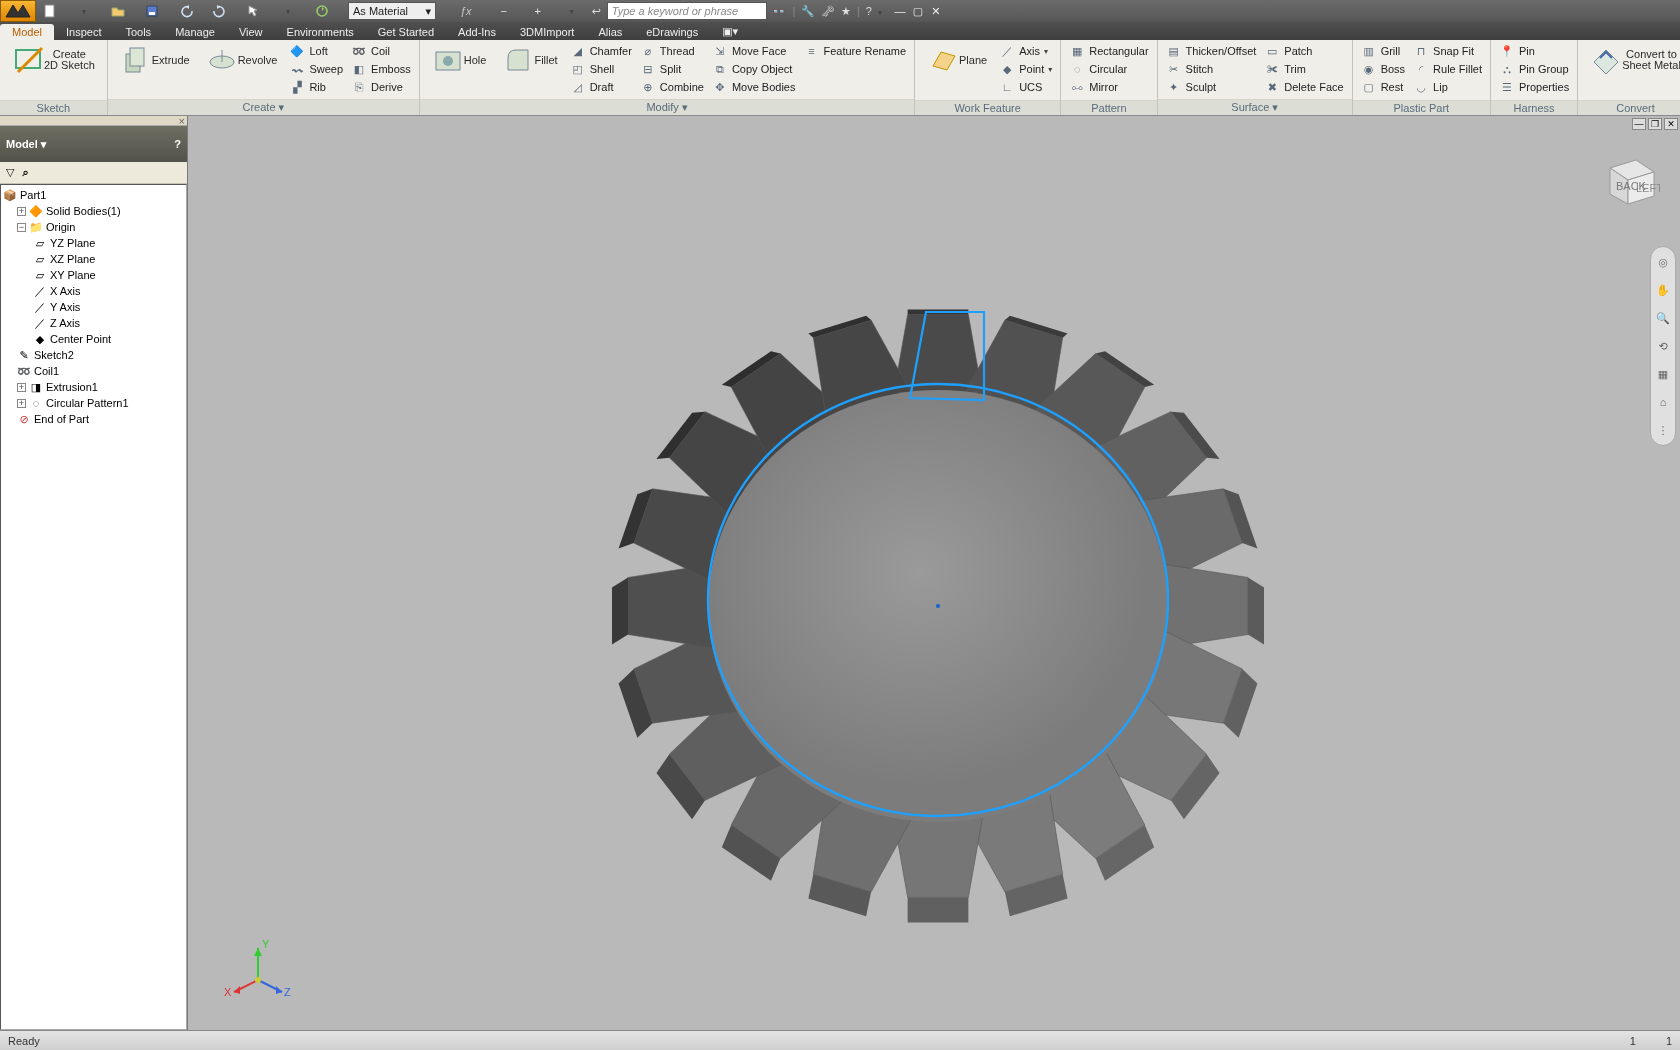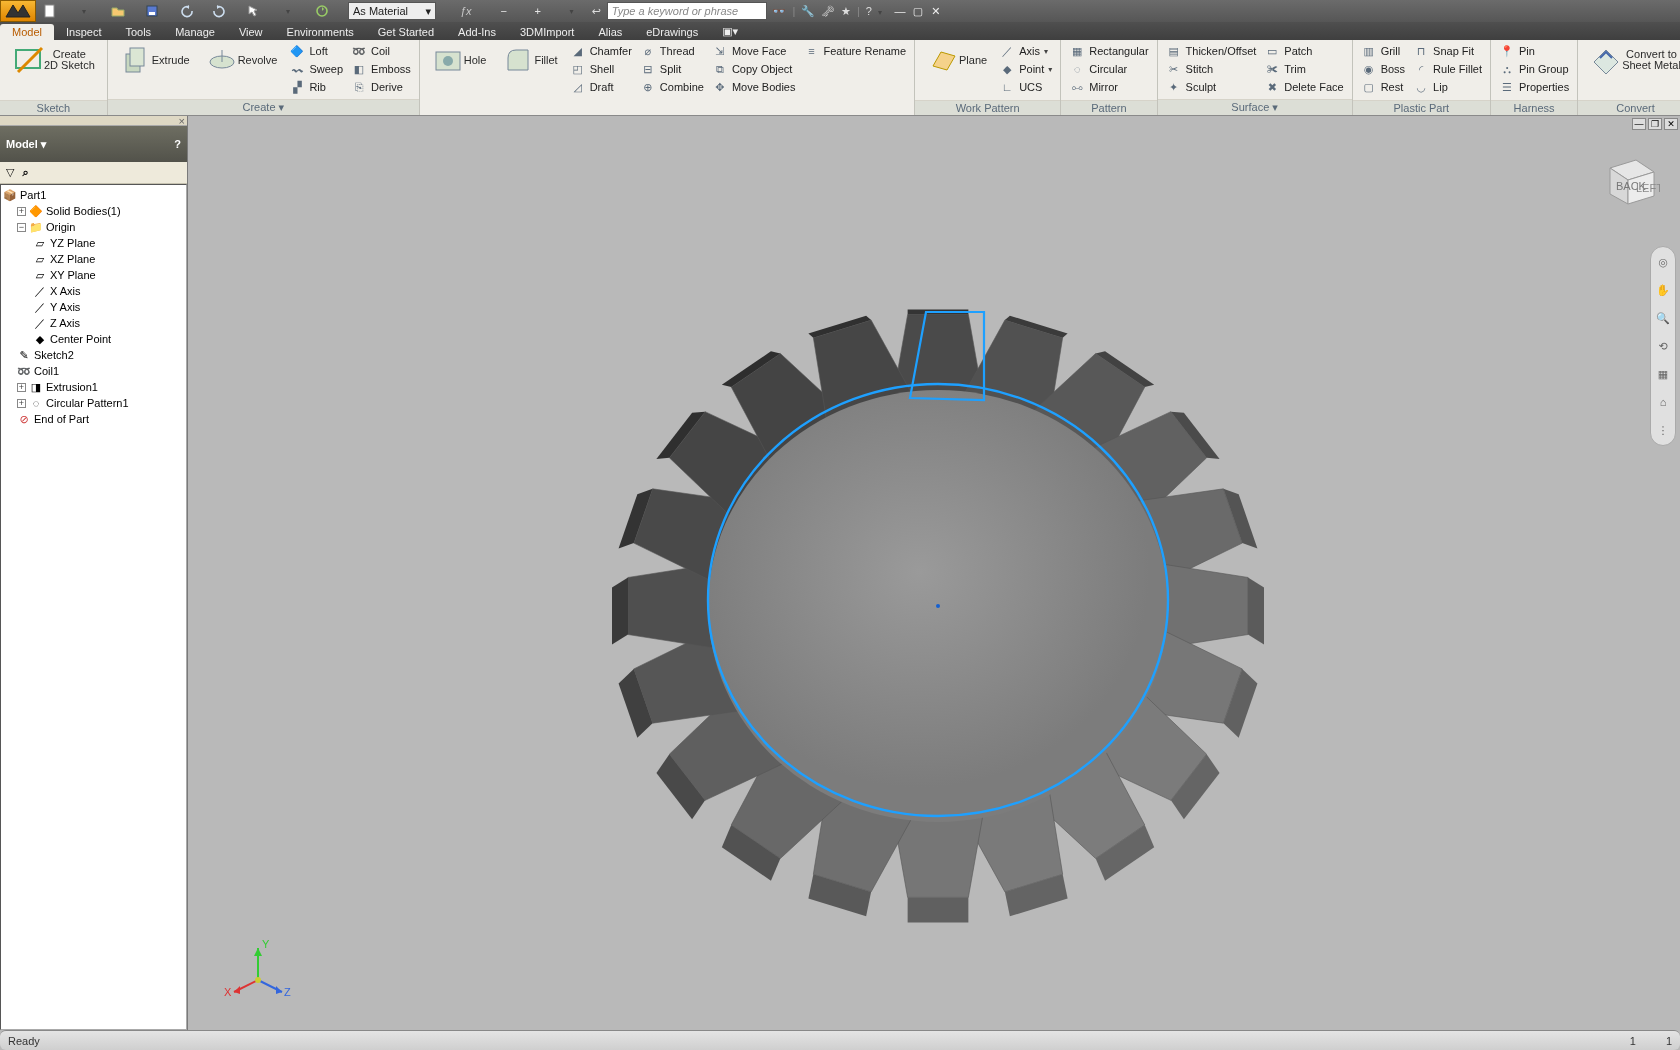--- a/index.html
+++ b/index.html
@@ -54,21 +54,21 @@
 
 .viewport { flex:1; background:#b9b9b9; position:relative; overflow:hidden;}
 .inner-winctl { position:absolute; top:2px; right:2px; display:flex; gap:2px;}
 .inner-winctl span{width:14px;height:12px;background:#ddd;border:1px solid #888;display:flex;align-items:center;justify-content:center;font-size:9px;cursor:pointer;}
 .viewcube { position:absolute; top:30px; right:20px; width:64px; height:64px;}
 .nav-bar { position:absolute; top:130px; right:4px; width:26px; background:rgba(230,230,230,0.85); border:1px solid #aaa; border-radius:13px; padding:6px 0; display:flex; flex-direction:column; align-items:center; gap:10px;}
 .nav-bar .nb { width:18px; height:18px; display:flex;align-items:center;justify-content:center; color:#666; cursor:pointer;}
 .triad { position:absolute; bottom:20px; left:30px; }
 
 
-.status { height:20px; background:linear-gradient(#e4e4e4,#cfcfcf); border-top:1px solid #888; display:flex; align-items:center; padding:8px 8px; color:#333;border-radius:6px; }
+.status { height:20px; background:linear-gradient(#e4e4e4,#cfcfcf); border-top:1px solid #888; display:flex; align-items:center; padding:8px 8px; color:#333; }
 .status .st-right { margin-left:auto; display:flex; gap:30px; }
 
 .drop::after{content:" ▾"; font-size:8px; color:#444;}
 </style>
 </head>
 <body>
 
 <div class="title-bar">
   <div class="app-btn">
     <svg viewBox="0 0 26 16">
@@ -293,20 +293,21 @@
             <span class="slbl">Move Bodies</span>
           </div>
       </div>
       <div class="col">
         <div class="small-btn">
             <span class="sico">≡</span>
             <span class="slbl">Feature Rename</span>
           </div>
       </div>
     </div>
+    <div class="panel-title">Modify ▾</div>
   </div>
 
   <div class="panel">
     <div class="panel-body">
       <div class="big-btn">
           <span class="ico">
             <svg width="32" height="32">
               <path d="M6 22 L14 8 L28 12 L20 26 Z" fill="#f5d28a" stroke="#b90"></path>
             </svg>
           </span>
@@ -320,21 +321,21 @@
         <div class="small-btn drop">
             <span class="sico">◆</span>
             <span class="slbl">Point</span>
           </div>
         <div class="small-btn">
             <span class="sico">∟</span>
             <span class="slbl">UCS</span>
           </div>
       </div>
     </div>
-    <div class="panel-title">Work Pattern</div>
+    <div class="panel-title">Work Feature</div>
   </div>
 
   <div class="panel">
     <div class="panel-body">
       <div class="col">
         <div class="small-btn">
             <span class="sico">▦</span>
             <span class="slbl">Rectangular</span>
           </div>
         <div class="small-btn">

